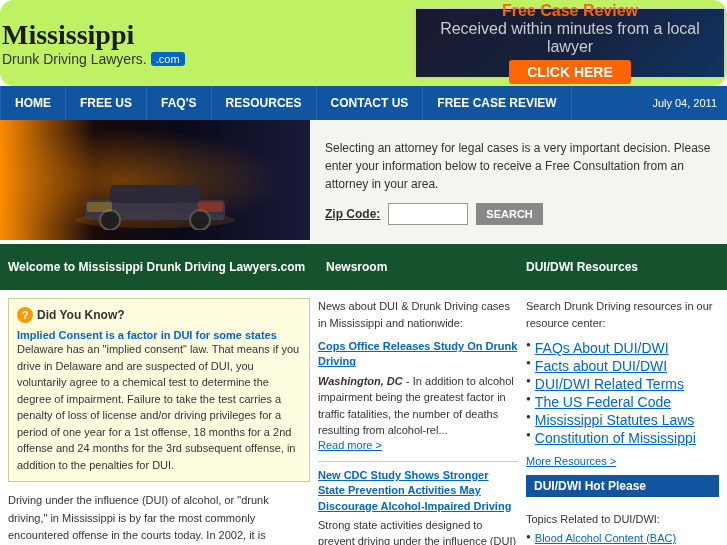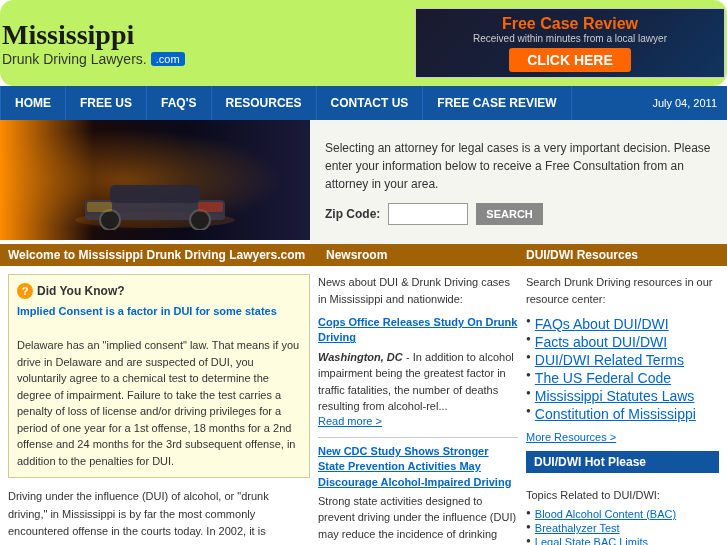--- a/index.html
+++ b/index.html
@@ -6,55 +6,55 @@
     body { font-family: Arial, Helvetica, sans-serif; font-size: 12px; color: #333; width: 727px; background: #fff; }
 
     
     #header { display: flex; align-items: center; justify-content: space-between; padding: 8px 2px; background: #bef264; border-radius: 14px; }
     #logo-area { display: flex; flex-direction: column; }
     #logo-title { font-size: 28px; font-weight: bold; color: #1a1a1a; font-family: Georgia, serif; }
     #logo-subtitle { font-size: 14px; color: #333; display: flex; align-items: center; gap: 4px; }
     #logo-com { background: #0066cc; color: #fff; font-size: 11px; padding: 1px 5px; border-radius: 3px; }
     #ad-banner { width: 310px; height: 70px; background: linear-gradient(135deg, #1a1a2e, #16213e, #0f3460); display: flex; flex-direction: column; align-items: center; justify-content: center; border: 1px solid #ccc; cursor: pointer; }
     #ad-top { color: #ff6600; font-size: 16px; font-weight: bold; text-align: center; }
-    #ad-sub { color: #ccc; font-size: 10px; text-align: center; }
+    #ad-sub { color: #ccc; font-size: 16px; text-align: center; }
     #ad-btn { background: #ff6600; color: #fff; font-size: 14px; font-weight: bold; padding: 4px 18px; margin-top: 4px; border-radius: 3px; cursor: pointer; }
 
     
     #nav { background: #1155a0; display: flex; align-items: center; height: 34px; }
     .nav-item { color: #fff; font-size: 12px; font-weight: bold; padding: 0 14px; height: 34px; display: flex; align-items: center; cursor: pointer; border-right: 1px solid #2266bb; white-space: nowrap; }
     .nav-item:first-child { border-left: 1px solid #2266bb; }
     #nav-date { color: #fff; font-size: 11px; margin-left: auto; padding-right: 10px; white-space: nowrap; }
 
     
     #hero { display: flex; height: 124px; }
     #hero-img { width: 310px; height: 120px; background: linear-gradient(to right, #ff8c00 0%, #1a0a0a 30%, #0a0a1a 60%, #1a1a3a 100%); position: relative; overflow: hidden; flex-shrink: 0; }
     #hero-img-overlay { position: absolute; inset: 0; background: radial-gradient(ellipse at 40% 50%, rgba(255,140,0,0.4) 0%, transparent 60%); }
     #hero-text-area { flex: 1; padding: 10px 15px; display: flex; flex-direction: column; justify-content: center; background: #f5f5f0; }
     #hero-desc { font-size: 12px; color: #333; line-height: 1.5; margin-bottom: 10px; }
     #zip-row { display: flex; align-items: center; gap: 8px; }
-    #zip-label { font-size: 12px; font-weight: bold; }
+    #zip-label { font-size: 12px; font-weight: bold; text-decoration: underline; }
     #zip-input { width: 80px; height: 22px; border: 1px solid #999; padding: 2px 4px; font-size: 12px; }
     #search-btn { background: #888; color: #fff; font-size: 11px; font-weight: bold; padding: 3px 10px; border: none; cursor: pointer; height: 22px; }
 
     
-    #welcome-bar { background: #a16207; color: #fff; font-size: 12px; font-weight: bold; padding: 4px 8px; display: flex; }
+    #welcome-bar { background: #14532d; color: #fff; font-size: 12px; font-weight: bold; padding: 16px 8px; display: flex; }
     #welcome-bar .col1 { width: 310px; }
     #welcome-bar .col2 { width: 200px; padding-left: 8px; }
     #welcome-bar .col3 { flex: 1; padding-left: 8px; }
 
     
     #main { display: flex; padding: 8px; gap: 8px; }
 
     
     #left-col { width: 302px; flex-shrink: 0; }
     #did-you-know { border: 1px solid #cccc99; background: #fffde0; padding: 8px; margin-bottom: 10px; }
     #dyk-title { font-size: 12px; font-weight: bold; color: #333; display: flex; align-items: center; gap: 4px; margin-bottom: 6px; }
     #dyk-icon { width: 16px; height: 16px; background: #ff9900; border-radius: 50%; color: #fff; font-size: 11px; font-weight: bold; display: flex; align-items: center; justify-content: center; flex-shrink: 0; }
-    #dyk-subtitle { font-size: 11px; font-weight: bold; color: #0066cc; margin-bottom: 20px; }
+    #dyk-subtitle { font-size: 11px; font-weight: bold; color: #0066cc; margin-bottom: 0; }
     #dyk-body { font-size: 11px; color: #333; line-height: 1.5; }
     #left-body { font-size: 11px; color: #333; line-height: 1.6; }
 
     
     #center-col { width: 200px; flex-shrink: 0; }
     #newsroom-desc { font-size: 11px; color: #333; margin-bottom: 8px; line-height: 1.5; }
     .news-item { margin-bottom: 10px; }
     .news-title { font-size: 11px; color: #0066cc; font-weight: bold; text-decoration: underline; cursor: pointer; margin-bottom: 3px; line-height: 1.4; }
     .news-dateline { font-size: 11px; color: #333; font-weight: bold; font-style: italic; }
     .news-body { font-size: 11px; color: #333; line-height: 1.5; }

